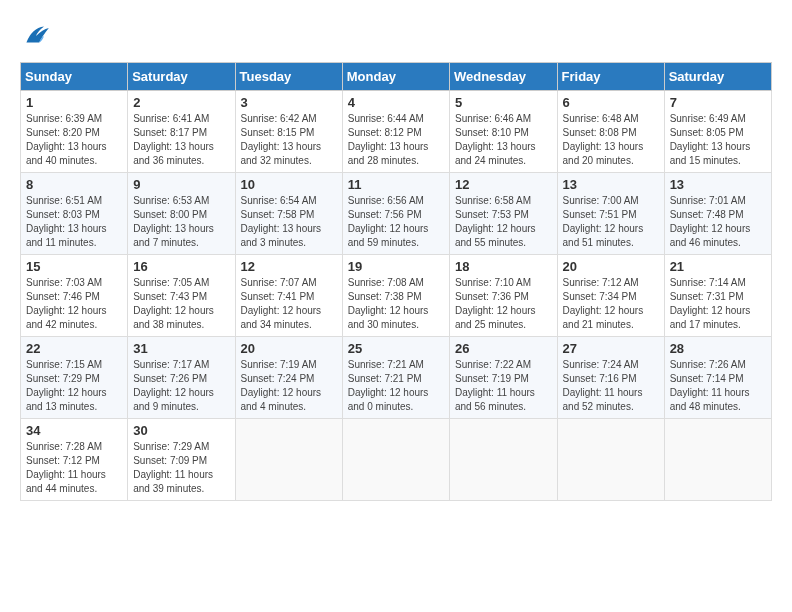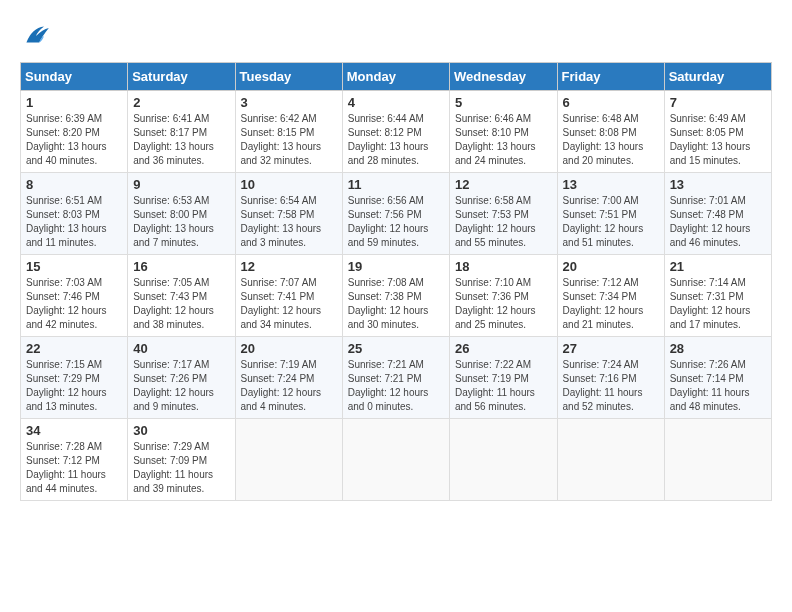--- a/index.html
+++ b/index.html
@@ -297,21 +297,21 @@
       <tr>
         <td>
           <span class="day-number">22</span>
           <div class="day-info">
             Sunrise: 7:15 AM<br>
             Sunset: 7:29 PM<br>
             Daylight: 12 hours and 13 minutes.
           </div>
         </td>
         <td>
-          <span class="day-number">40</span>
+          <span class="day-number">31</span>
           <div class="day-info">
             Sunrise: 7:17 AM<br>
             Sunset: 7:26 PM<br>
             Daylight: 12 hours and 9 minutes.
           </div>
         </td>
         <td>
           <span class="day-number">20</span>
           <div class="day-info">
             Sunrise: 7:19 AM<br>

